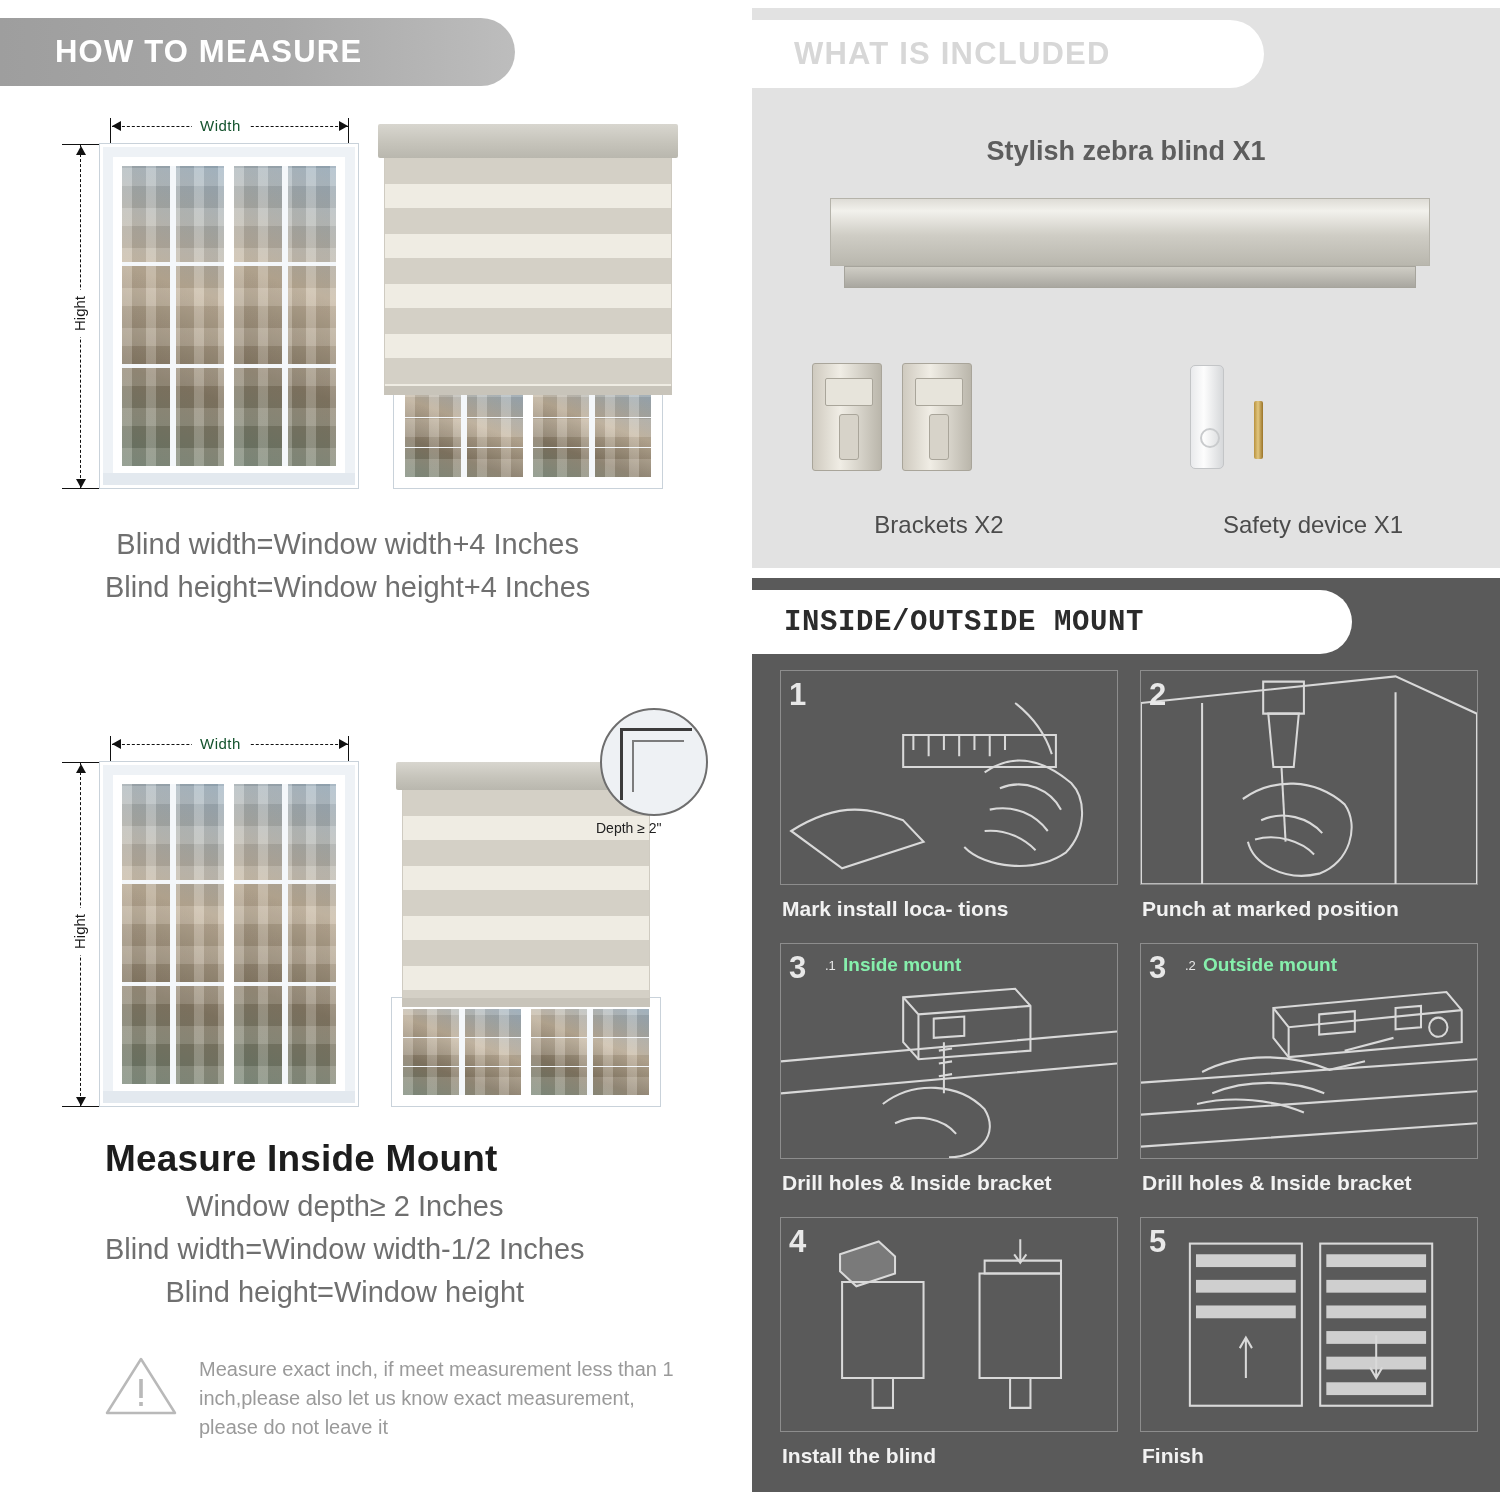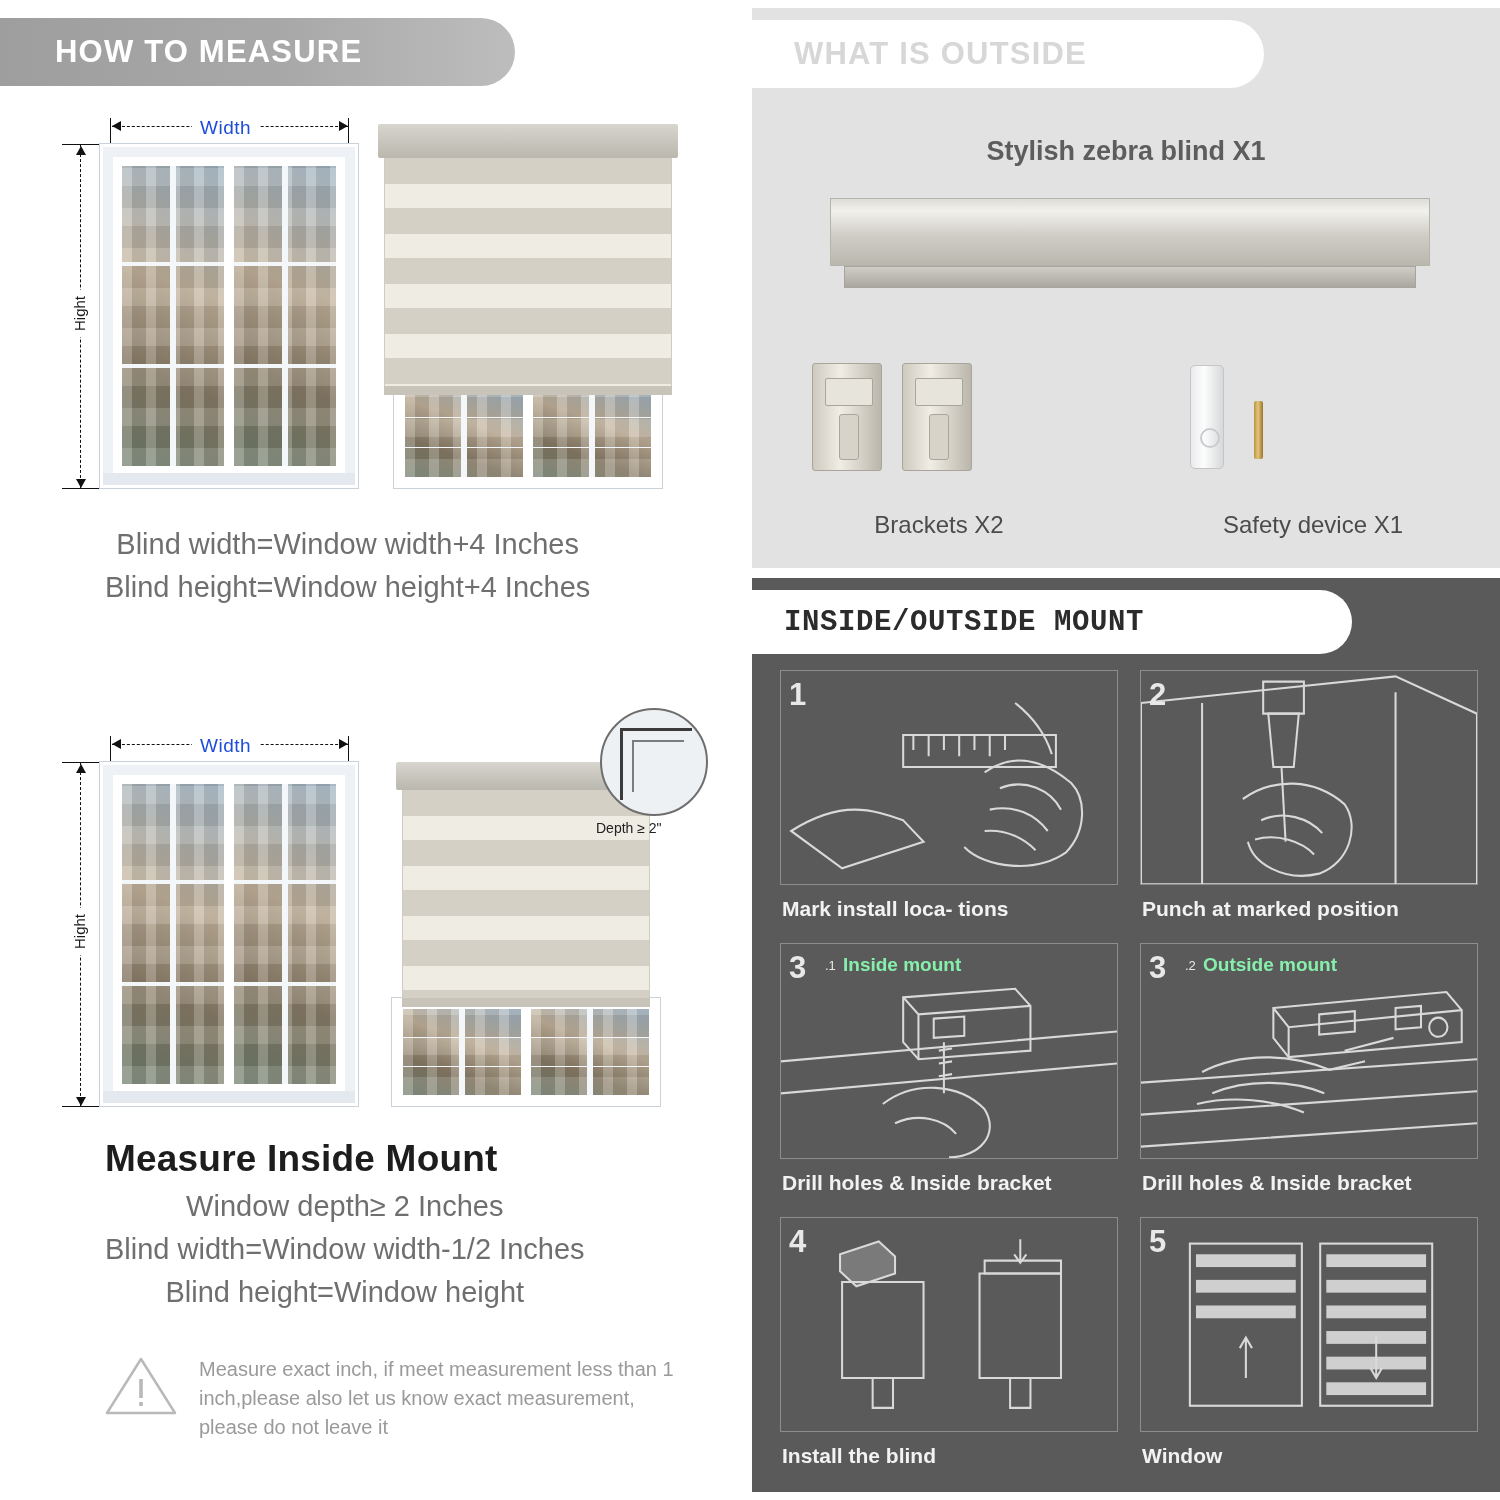--- a/index.html
+++ b/index.html
@@ -44,21 +44,21 @@
   }
   .arrow-l, .arrow-r {
     position: absolute; width: 0; height: 0;
     border-top: 5px solid transparent; border-bottom: 5px solid transparent;
     top: calc(50% - 5px);
   }
   .arrow-l { border-right: 9px solid #111; }
   .arrow-r { border-left: 9px solid #111; }
   .dim-label-w {
     position: absolute; background: #fff; padding: 0 8px;
-    font-size: 19px; color: #1d4ed8; letter-spacing: .5px;
+    font-size: 15px; color: #14532d; letter-spacing: .5px;
   }
   .tick-v { position: absolute; width: 1px; background: #111; }
   .tick-h { position: absolute; height: 1px; background: #111; }
 
   .dim-height-label {
     position: absolute; font-size: 15px; color: #1a1a1a;
     transform: rotate(-90deg); transform-origin: center;
     background: #fff; padding: 0 6px;
   }
 
@@ -401,21 +401,21 @@
           <rect x="34.2" y="47" width="3.6" height="4" fill="#b9b9b9"></rect>
         </svg>
       </div>
       <div class="note-text">Measure exact inch, if meet measurement less than 1 inch,please also let us know exact measurement, please do not leave it</div>
     </div>
   </div>
 
   <div class="right-col">
 
     <div class="included">
-      <div class="badge-included">WHAT IS OUTSIDE</div>
+      <div class="badge-included">WHAT IS INCLUDED</div>
       <div class="incl-title">Stylish zebra blind X1</div>
 
       <div class="rail-img">
         <div class="rail-top"></div>
         <div class="rail-bot"></div>
       </div>
 
       <div class="parts-row">
 
         <div class="part">
@@ -553,19 +553,19 @@
                   <rect x="182" y="82" width="98" height="12"></rect>
                   <rect x="182" y="106" width="98" height="12"></rect>
                   <rect x="182" y="130" width="98" height="12"></rect>
                   <rect x="182" y="154" width="98" height="12"></rect>
                 </g>
                 <path d="M103 150 L103 112 M97 122 L103 112 L109 122"></path>
                 <path d="M231 110 L231 150 M225 140 L231 150 L237 140"></path>
               </g>
             </svg>
           </div>
-          <div class="step-cap">Window</div>
+          <div class="step-cap">Finish</div>
         </div>
 
       </div>
     </div>
   </div>
 </div>
 
 </body></html>

